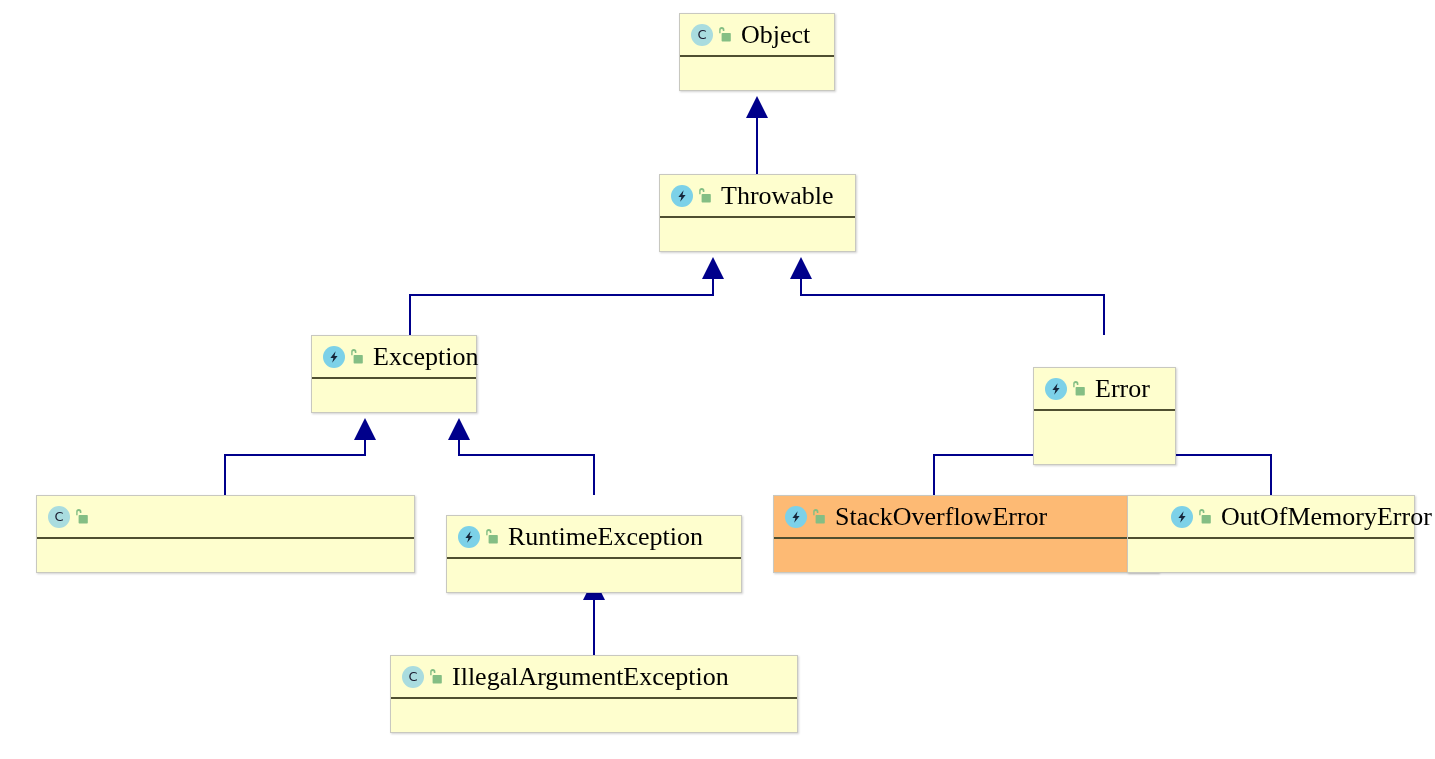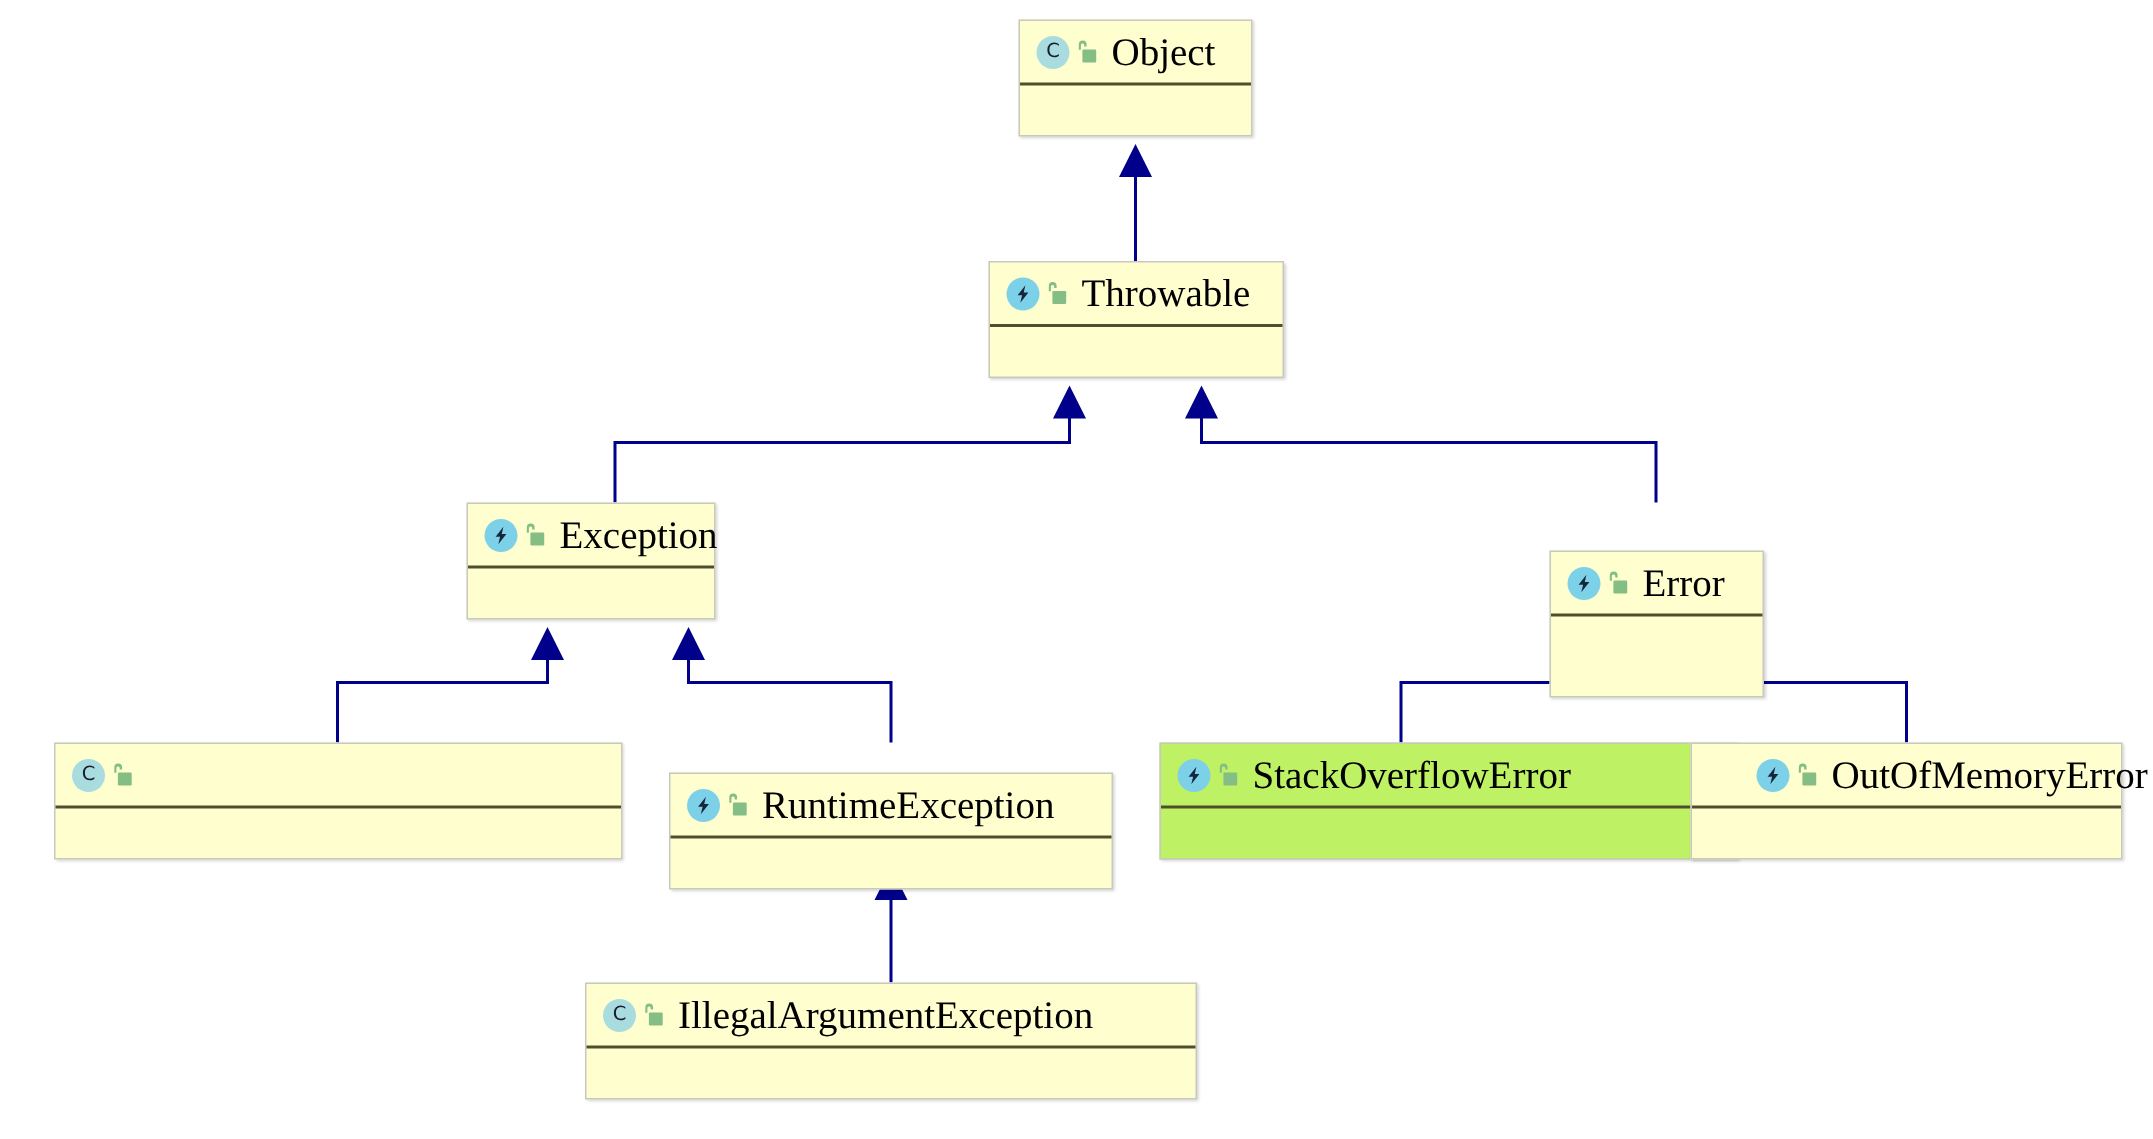--- a/index.html
+++ b/index.html
@@ -203,21 +203,21 @@
             </svg>
           </span>
           <span class="lock-icon"><svg width="16" height="17" viewBox="0 0 16 17" aria-hidden="true">
               <path d="M3.2 7.2 L3.2 3.6 A2.6 2.6 0 0 1 8.4 3.6 L8.4 5.0 L6.8 5.0 L6.8 3.8 A1.2 1.2 0 0 0 4.6 3.8 L4.6 7.2 Z" fill="#84BE84"></path>
               <rect x="5.6" y="7.0" width="9.2" height="8.6" rx="0.8" fill="#84BE84"></rect>
             </svg></span>
           <span class="class-name">RuntimeException</span>
         </div>
         <div class="uml-body"></div>
       </div>
-      <div class="uml-class" style="left: 773px; top: 495px; width: 386px; height: 78px; background: #bef264; border-color: rgb(200, 200, 192);">
+      <div class="uml-class" style="left: 773px; top: 495px; width: 386px; height: 78px; background: #fdba74; border-color: rgb(200, 200, 192);">
         <div class="uml-header" style="border-bottom-color: rgb(79, 79, 48);">
           <span class="stereo-icon exception-icon" style="background: rgb(124, 209, 232);">
             <svg width="14" height="14" viewBox="0 0 14 14" aria-hidden="true">
               <path d="M8.6 1.2 L3.4 7.9 L6.4 7.9 L5.2 12.8 L10.6 6.0 L7.5 6.0 Z" fill="#16263B"></path>
             </svg>
           </span>
           <span class="lock-icon"><svg width="16" height="17" viewBox="0 0 16 17" aria-hidden="true">
               <path d="M3.2 7.2 L3.2 3.6 A2.6 2.6 0 0 1 8.4 3.6 L8.4 5.0 L6.8 5.0 L6.8 3.8 A1.2 1.2 0 0 0 4.6 3.8 L4.6 7.2 Z" fill="#84BE84"></path>
               <rect x="5.6" y="7.0" width="9.2" height="8.6" rx="0.8" fill="#84BE84"></rect>
             </svg></span>

